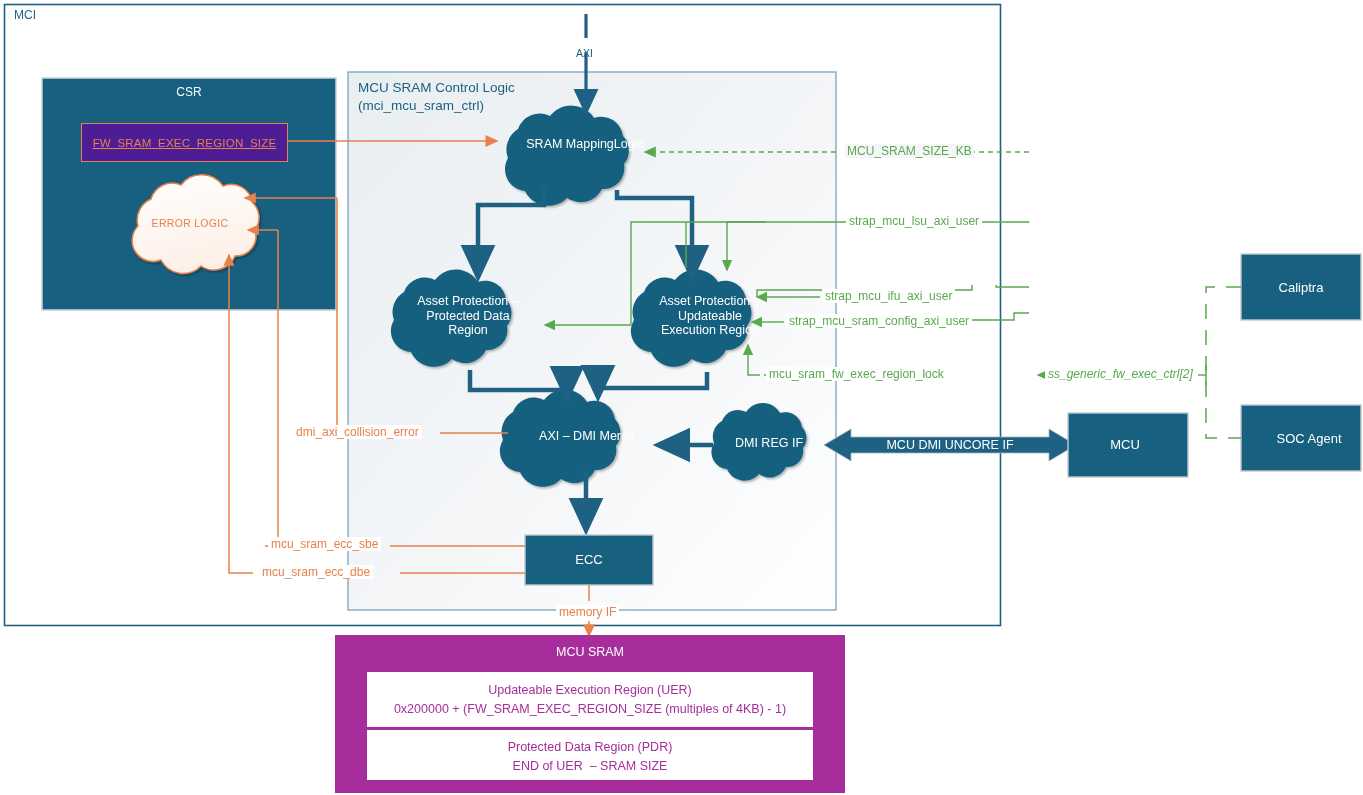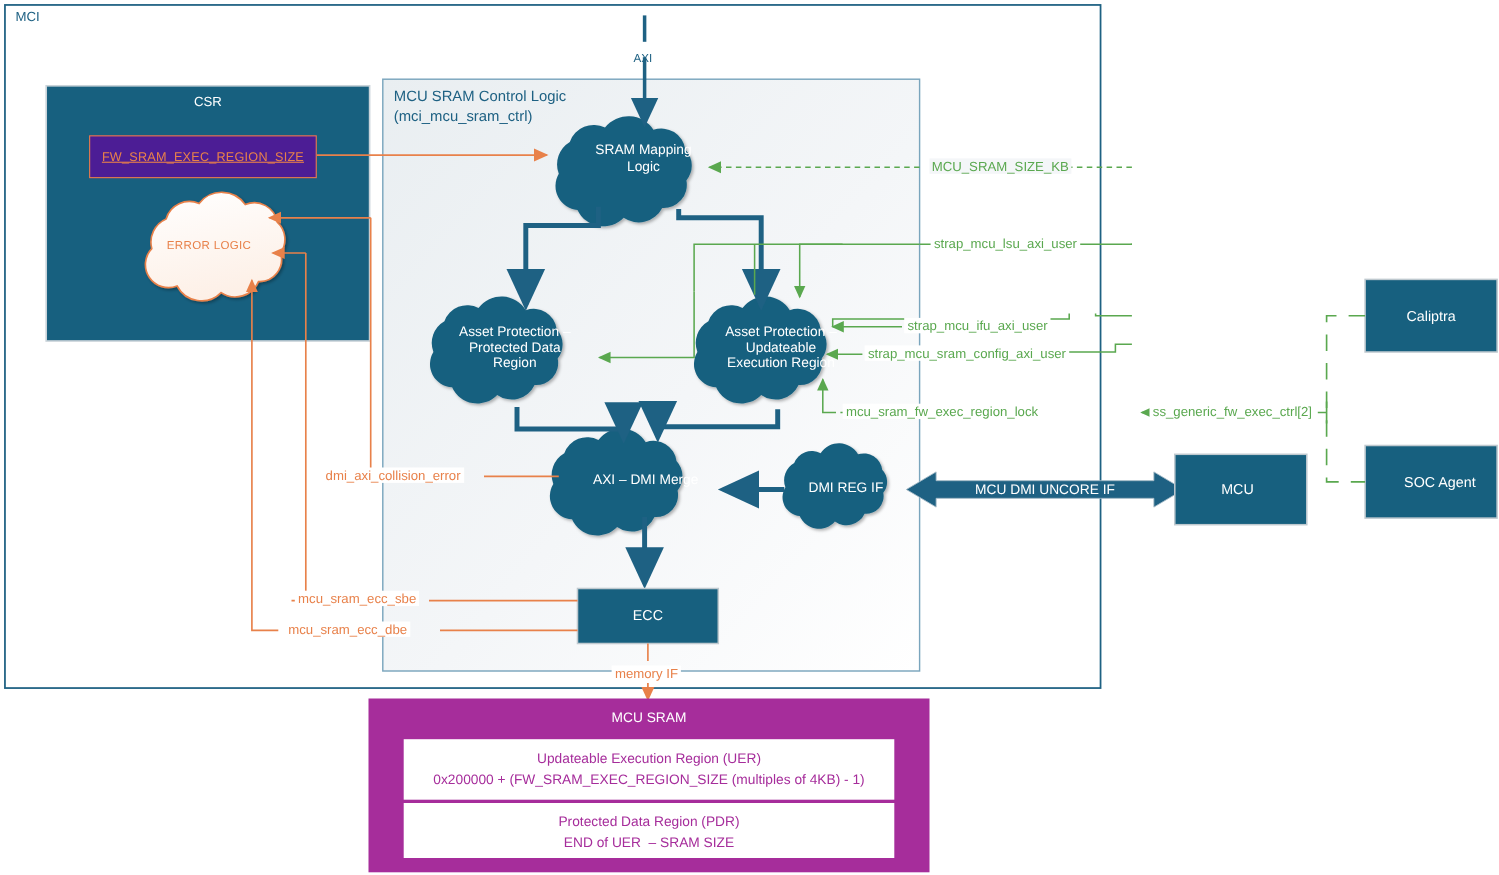--- a/index.html
+++ b/index.html
@@ -211,21 +211,21 @@
 
   <div class="lbl" style="left:42px;top:85px;width:294px;text-align:center;color:#ffffff;font-size:12px;">CSR</div>
 
   <div class="csr-reg" style="left:81px;top:123px;width:205px;height:37px;font-size:11.5px;letter-spacing:.2px;">FW_SRAM_EXEC_REGION_SIZE</div>
 
   <div class="lbl org" style="left:120px;top:217px;width:140px;text-align:center;font-size:10.5px;letter-spacing:.3px;">ERROR LOGIC</div>
 
   <div class="lbl tealtxt" style="left:358px;top:80px;font-size:13.5px;">MCU SRAM Control Logic</div>
   <div class="lbl tealtxt" style="left:358px;top:98px;font-size:13.5px;">(mci_mcu_sram_ctrl)</div>
 
-  <div class="cloudtext" style="left:500px;top:118px;width:170px;height:52px;font-size:12.5px;flex-direction:column;">
+  <div class="cloudtext" style="left:500px;top:118px;width:170px;height:52px;font-size:12.5px;flex-direction:row;">
     <span>SRAM Mapping</span>
     <span>Logic</span>
   </div>
 
   <div class="cloudtext" style="left:388px;top:285px;width:160px;height:62px;font-size:12.5px;flex-direction:column;">
     <span>Asset Protection –</span>
     <span>Protected Data</span>
     <span>Region</span>
   </div>
 
@@ -249,21 +249,21 @@
   <div class="lbl grn" style="left:845px;top:144px;font-size:12px;background:#f4f6f8;padding:0 2px;">MCU_SRAM_SIZE_KB</div>
 
   <div class="lbl grn" style="left:846px;top:214px;font-size:12px;background:#ffffff;padding:0 3px;">strap_mcu_lsu_axi_user</div>
 
   <div class="lbl grn" style="left:822px;top:289px;font-size:12px;background:#ffffff;padding:0 3px;">strap_mcu_ifu_axi_user</div>
 
   <div class="lbl grn" style="left:786px;top:314px;font-size:12px;background:#ffffff;padding:0 3px;">strap_mcu_sram_config_axi_user</div>
 
   <div class="lbl grn" style="left:766px;top:367px;font-size:12px;background:#ffffff;padding:0 3px;">mcu_sram_fw_exec_region_lock</div>
 
-  <div class="lbl grn" style="left:1045px;top:367px;font-size:12px;background:#ffffff;padding:0 3px;">ss_generic_fw_exec_ctrl[2]</div>
+  <div class="lbl grn" style="left:1045px;top:367px;font-size:12px;background:#ffffff;padding:0 3px;font-style:italic;">ss_generic_fw_exec_ctrl[2]</div>
 
   <div class="lbl org" style="left:293px;top:425px;font-size:12px;background:#ffffff;padding:0 3px;">dmi_axi_collision_error</div>
 
   <div class="lbl org" style="left:268px;top:537px;font-size:12px;background:#ffffff;padding:0 3px;text-align:right;">mcu_sram_ecc_sbe</div>
 
   <div class="lbl org" style="left:259px;top:565px;font-size:12px;background:#ffffff;padding:0 3px;">mcu_sram_ecc_dbe</div>
 
   <div class="lbl org" style="left:556px;top:605px;font-size:12px;background:#ffffff;padding:0 3px;">memory IF</div>
 
   <div class="lbl" style="left:851px;top:438px;width:198px;text-align:center;color:#ffffff;font-size:12.5px;">MCU DMI UNCORE IF</div>

